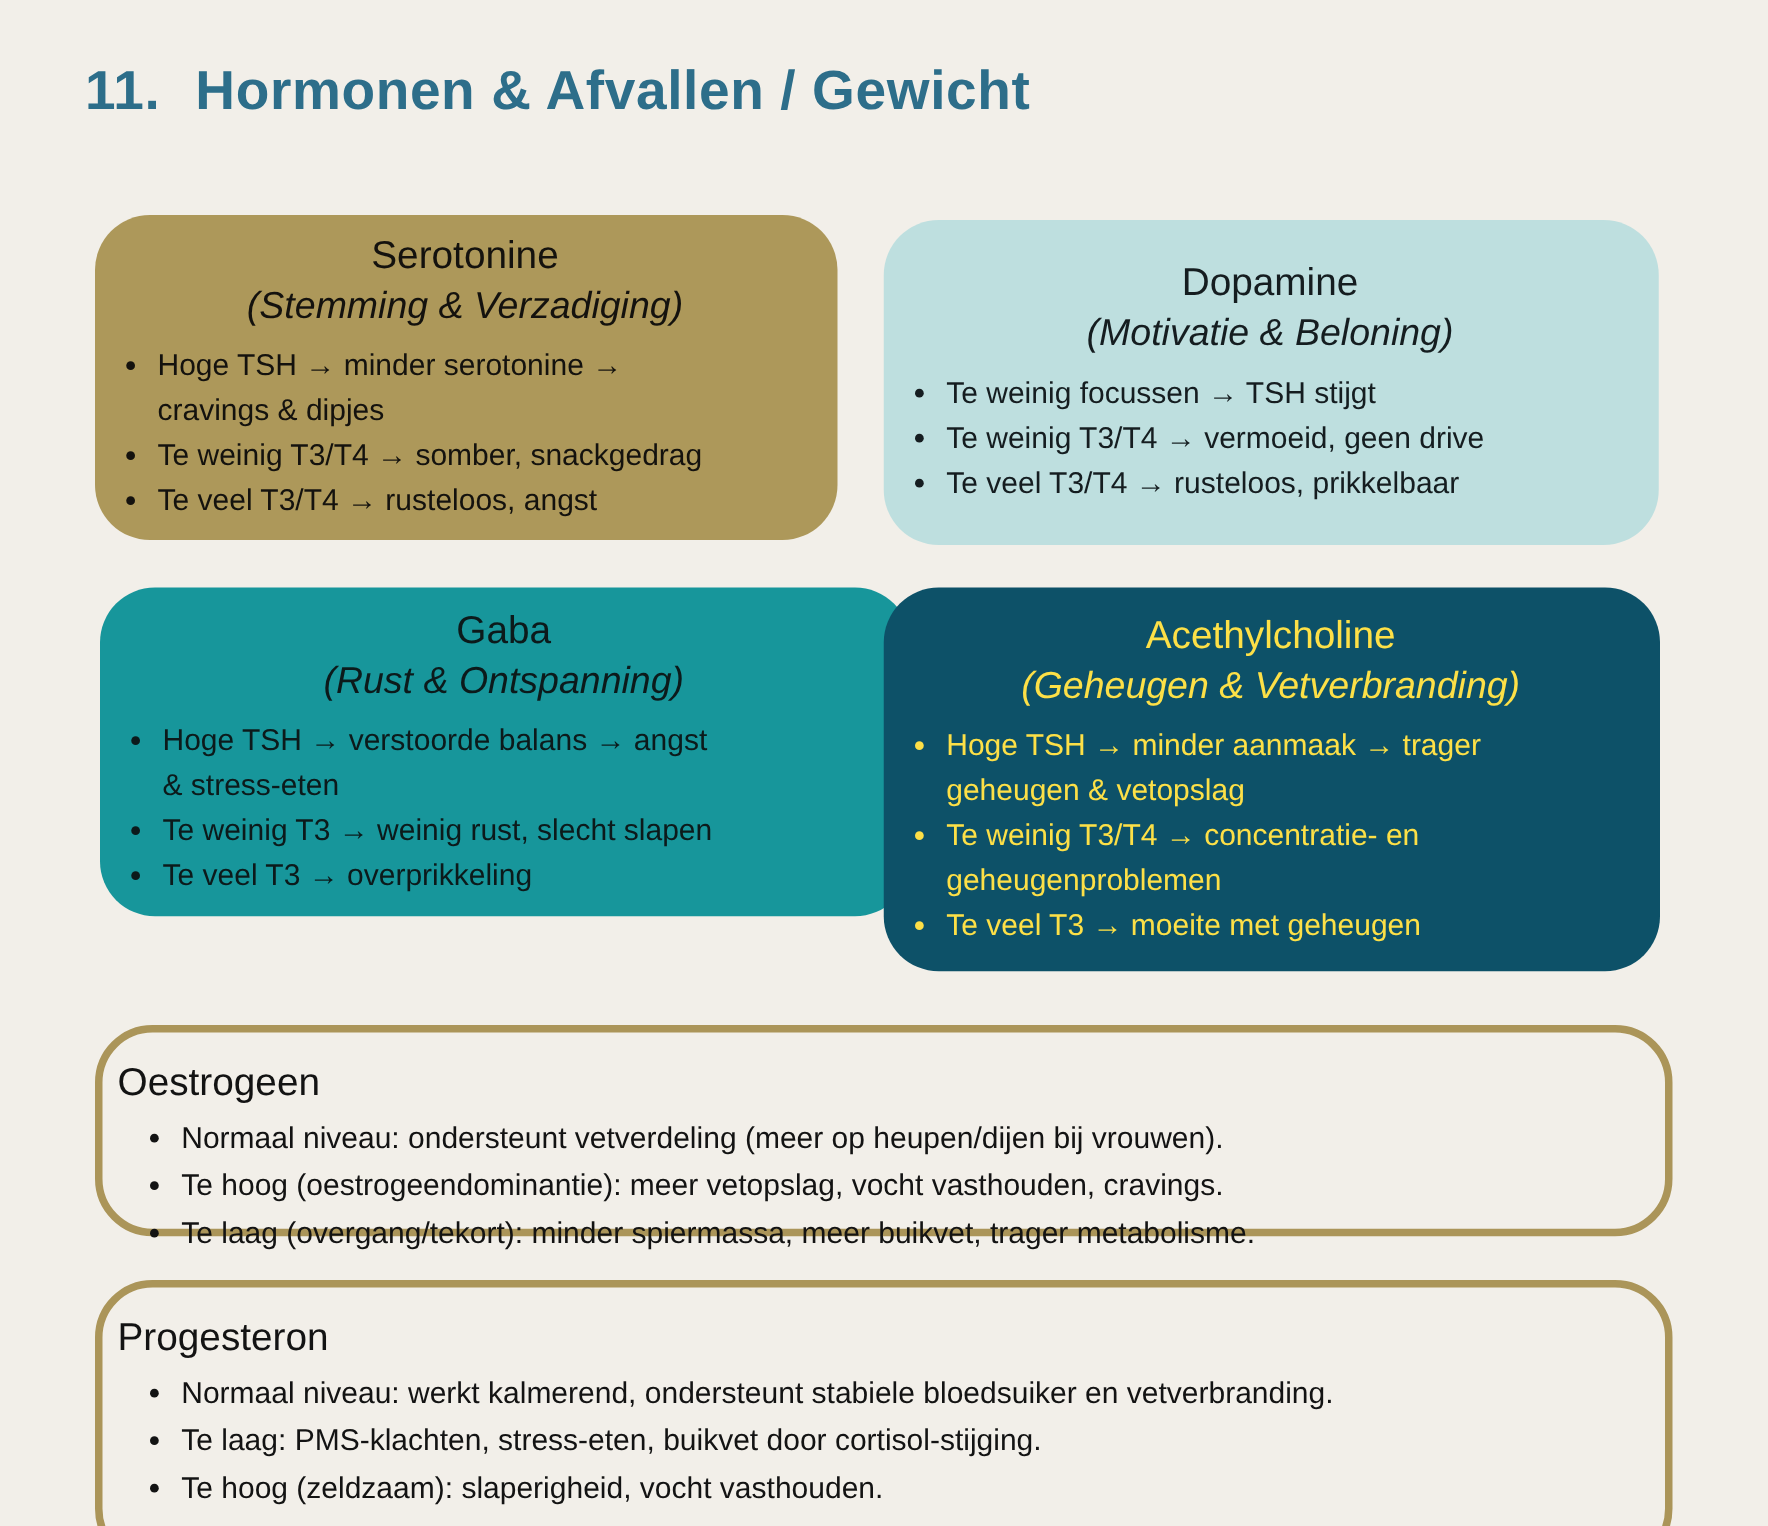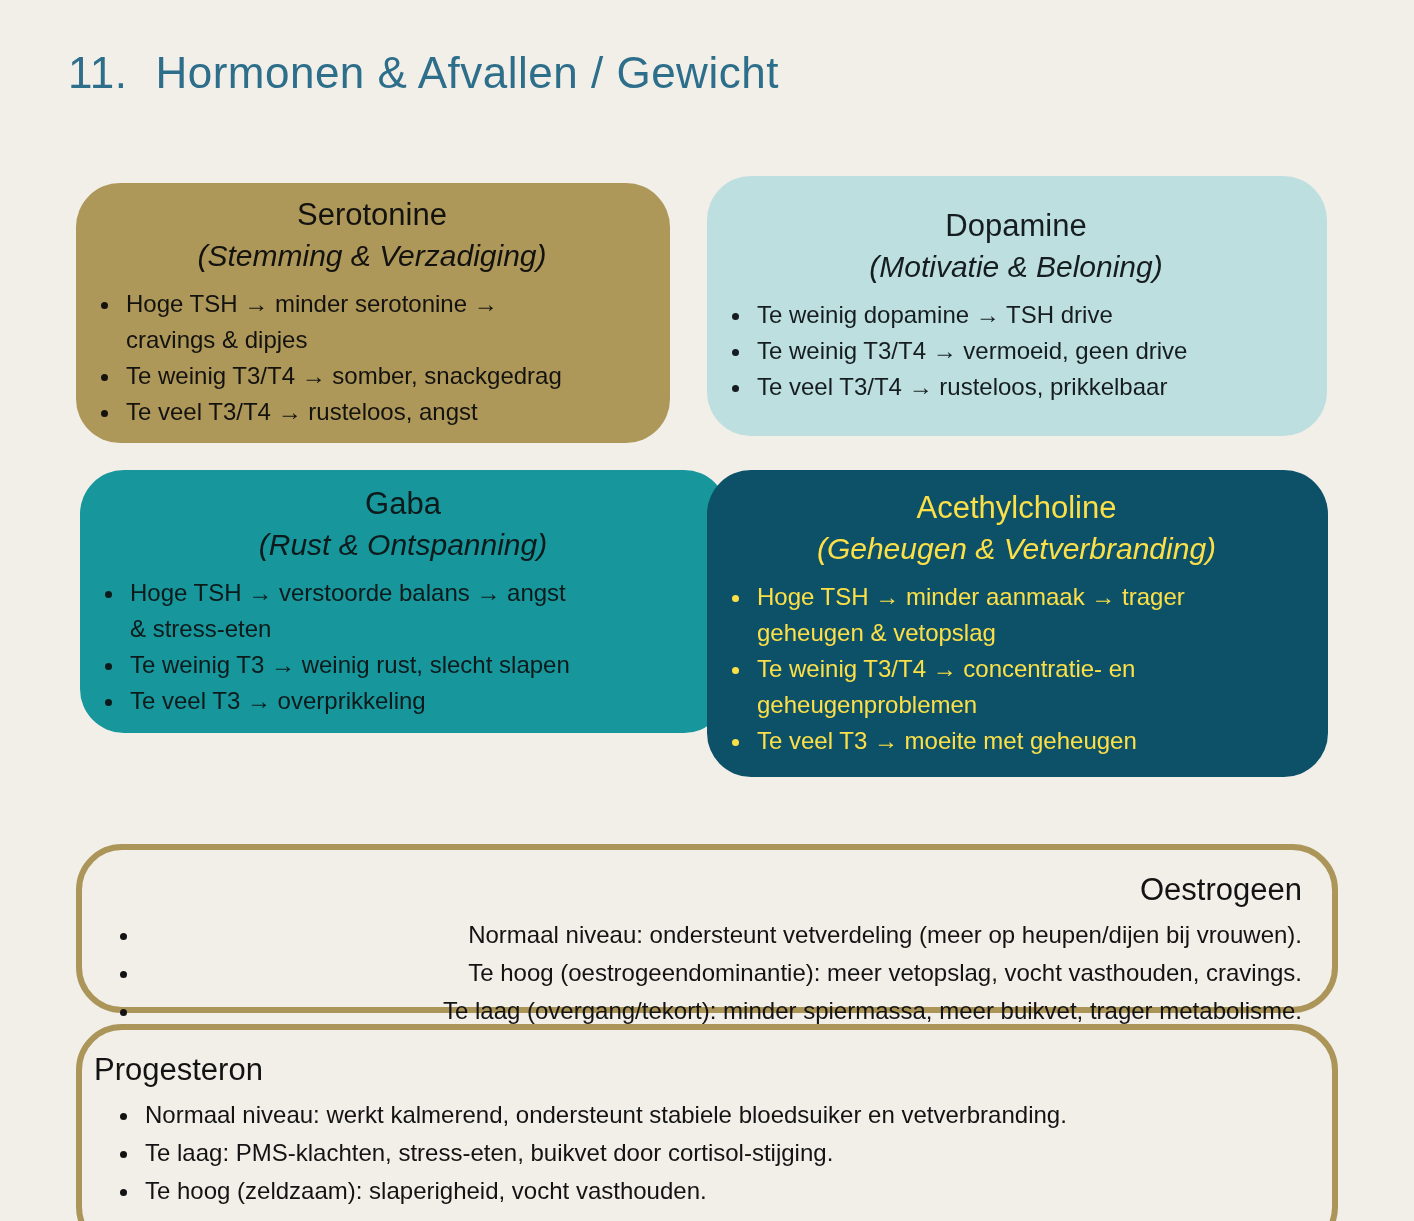--- a/index.html
+++ b/index.html
@@ -10,21 +10,21 @@
     color: #161412;
     position: relative;
     overflow: hidden;
   }
   .page { position: absolute; inset: 0; }
 
   
   .page-title {
     position: absolute; left: 68px; top: 48px;
     margin: 0;
-    font-size: 44px; font-weight: 400;
+    font-size: 44px; font-weight: 700;
     color: #2d6e8a;
     letter-spacing: 0.5px;
     white-space: nowrap;
   }
   .page-title .num { margin-right: 28px; }
 
   
   .card {
     position: absolute;
     border-radius: 44px;
@@ -43,35 +43,35 @@
   }
   .card-bullets {
     margin: 4px 0 0; padding-left: 22px;
     font-size: 24px; line-height: 36px;
   }
   .card-bullets li {
     padding-left: 4px;
     white-space: pre-line;
   }
 
-  .card-serotonine     { left: 76px;  top: 183px; width: 594px; height: 260px; background: #ad985a; color: #14120e; }
+  .card-serotonine     { left: 76px;  top: 172px; width: 594px; height: 260px; background: #ad985a; color: #14120e; }
   .card-dopamine       { left: 707px; top: 176px; width: 620px; height: 260px; background: #bedfdf; color: #151d20; }
   .card-gaba           { left: 80px;  top: 470px; width: 648px; height: 263px; background: #17969b; color: #0c1a1b; }
   .card-acethylcholine { left: 707px; top: 470px; width: 621px; height: 307px; background: #0d5168; color: #fde047; }
 
   
   .panel {
     position: absolute; left: 76px; width: 1262px;
     box-sizing: border-box;
     border: 6px solid #ab9559;
     border-radius: 46px;
     background: #f2efe9;
     padding: 20px 30px 10px 12px;
   }
-  .panel-oestrogeen  { top: 844px;  height: 169px; text-align: right; }
+  .panel-oestrogeen  { top: 820px;  height: 169px; }
   .panel-progesteron { top: 1024px; height: 229px; }
   .panel-title {
     margin: 0;
     font-size: 31px; font-weight: 500; line-height: 40px;
     color: #131313;
   }
   .panel-bullets {
     margin: 6px 0 0; padding-left: 47px;
     font-size: 24px; line-height: 38px;
     color: #131313;
@@ -95,21 +95,21 @@
 cravings &amp; dipjes</li>
       <li>Te weinig T3/T4 → somber, snackgedrag</li>
       <li>Te veel T3/T4 → rusteloos, angst</li>
     </ul>
   </section>
 
   <section class="card card-dopamine">
     <h2 class="card-title">Dopamine</h2>
     <div class="card-subtitle">(Motivatie &amp; Beloning)</div>
     <ul class="card-bullets">
-      <li>Te weinig dopamine → TSH drive</li>
+      <li>Te weinig focussen → TSH stijgt</li>
       <li>Te weinig T3/T4 → vermoeid, geen drive</li>
       <li>Te veel T3/T4 → rusteloos, prikkelbaar</li>
     </ul>
   </section>
 
   <section class="card card-gaba">
     <h2 class="card-title">Gaba</h2>
     <div class="card-subtitle">(Rust &amp; Ontspanning)</div>
     <ul class="card-bullets">
       <li>Hoge TSH → verstoorde balans → angst

